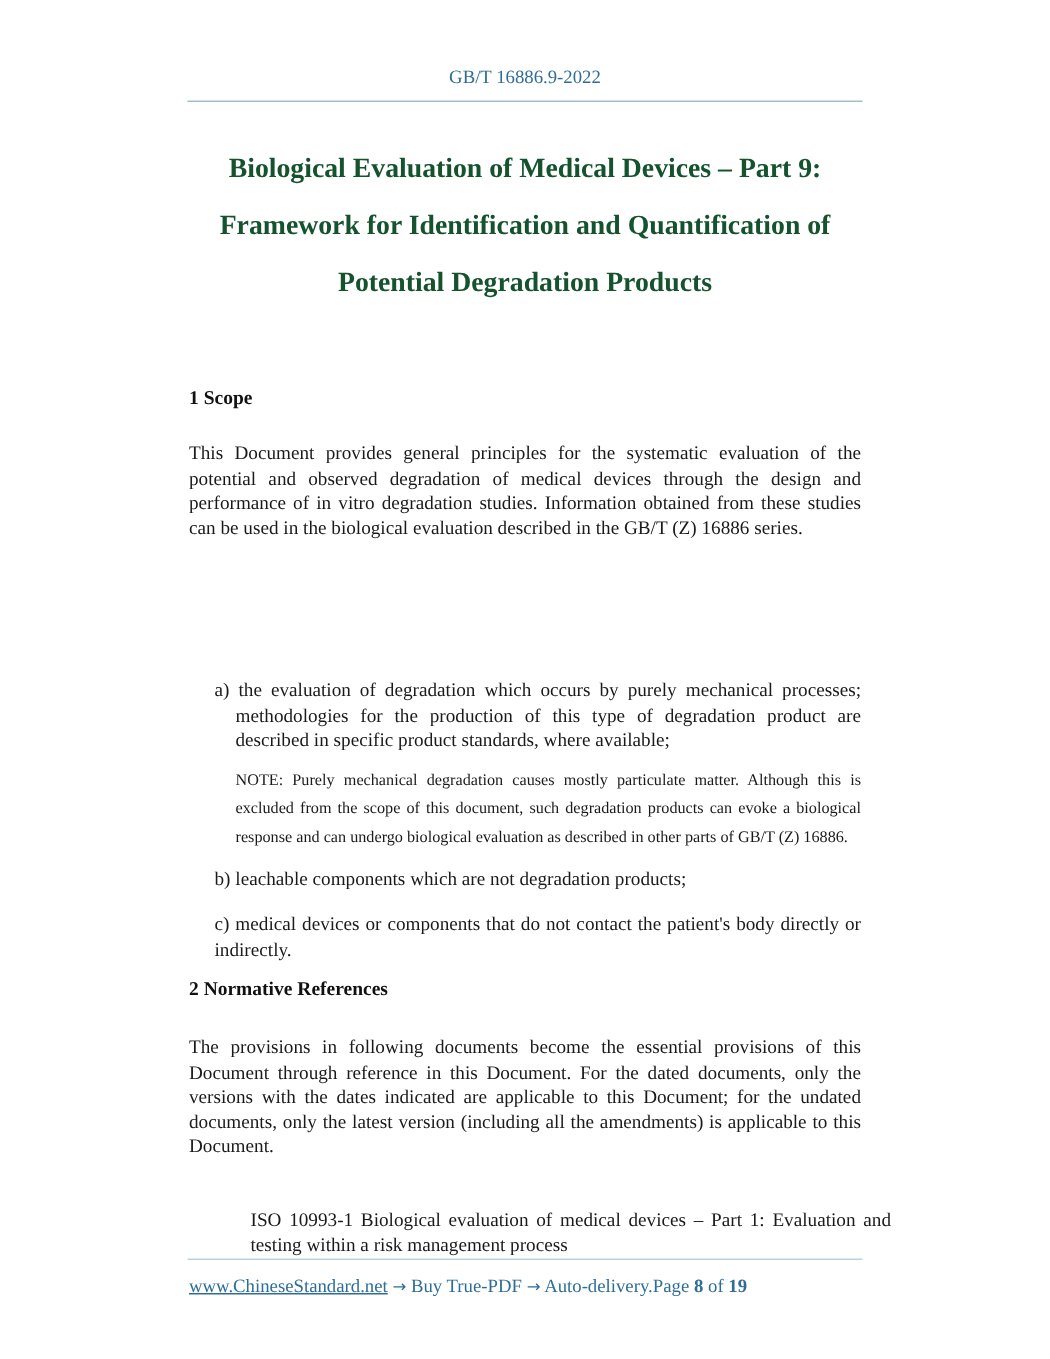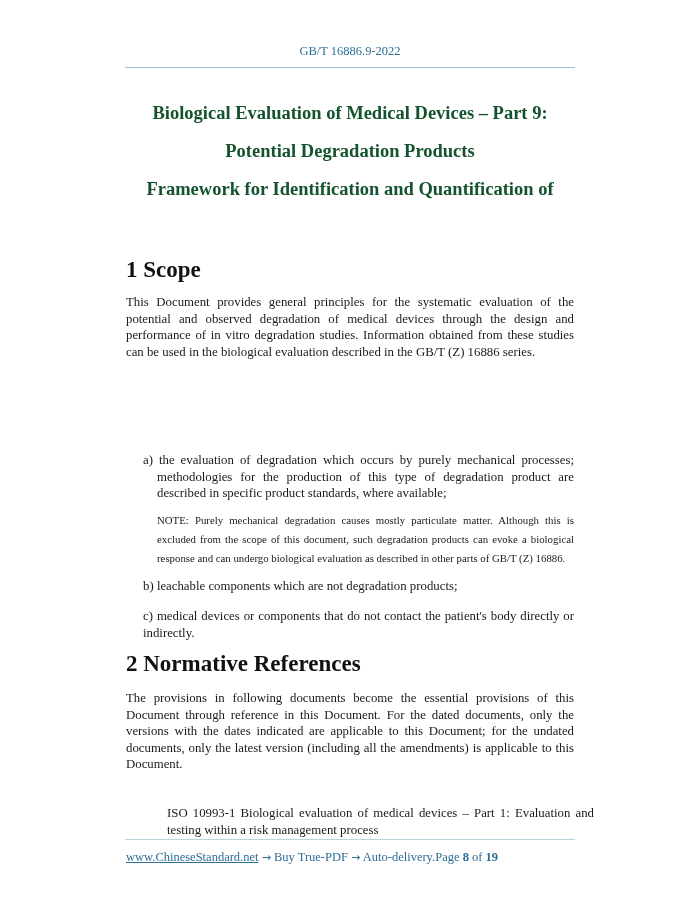--- a/index.html
+++ b/index.html
@@ -5,21 +5,21 @@
   html, body { margin: 0; padding: 0; background: #ffffff; }
   body { width: 700px; height: 906px; position: relative; overflow: hidden;
          font-family: "Liberation Serif", "DejaVu Serif", serif; color: #1a1a1a; }
   .page { position: absolute; left: 0; top: 0; width: 684px; height: 906px; }
   .header { position: absolute; left: 125px; width: 450px; top: 44px; text-align: center;
             color: #2e6e96; font-size: 12.5px; }
   .header-rule { position: absolute; left: 125px; width: 450px; top: 67px; height: 0;
                  border-top: 1px solid #9fbfcf; }
   .title { position: absolute; left: 100px; width: 500px; top: 94px; text-align: center;
            font-weight: bold; font-size: 18.5px; line-height: 38px; color: #14532d; }
-  .h1 { position: absolute; left: 126px; font-weight: bold; font-size: 23px; color: #111; }
+  .h1 { position: absolute; left: 126px; font-weight: bold; font-size: 13px; color: #111; }
   .p { position: absolute; left: 126px; width: 448px; font-size: 12.8px; line-height: 16.6px;
        text-align: justify; }
   .li { position: absolute; left: 143px; width: 431px; font-size: 12.8px; line-height: 16.6px;
         text-align: justify; }
   .li.hang { padding-left: 14px; text-indent: -14px; width: 417px; }
   .note { position: absolute; left: 157px; width: 417px; font-size: 10.8px; line-height: 19px;
           text-align: justify; }
   .ref { position: absolute; left: 147px; width: 427px; font-size: 12.8px; line-height: 16.6px;
          text-align: justify; }
   .footer-rule { position: absolute; left: 125px; width: 450px; top: 839px; height: 0;
@@ -33,22 +33,22 @@
 </head>
 <body>
 
 <div class="page">
 
   <div class="header">GB/T 16886.9-2022</div>
   <div class="header-rule"></div>
 
   <div class="title">
     <div>Biological Evaluation of Medical Devices – Part 9:</div>
+    <div>Framework for Identification and Quantification of</div>
     <div>Potential Degradation Products</div>
-    <div>Framework for Identification and Quantification of</div>
   </div>
 
   <div class="h1" style="top:257px;">1 Scope</div>
 
   <div class="p" style="top:294px;">This Document provides general principles for the systematic evaluation of the potential and observed degradation of medical devices through the design and performance of in vitro degradation studies. Information obtained from these studies can be used in the biological evaluation described in the GB/T (Z) 16886 series.</div>
 
   <div class="li hang" style="top:452px;">
     <span>a)</span>
     <span>the evaluation of degradation which occurs by purely mechanical processes; methodologies for the production of this type of degradation product are described in specific product standards, where available;</span>
   </div>

